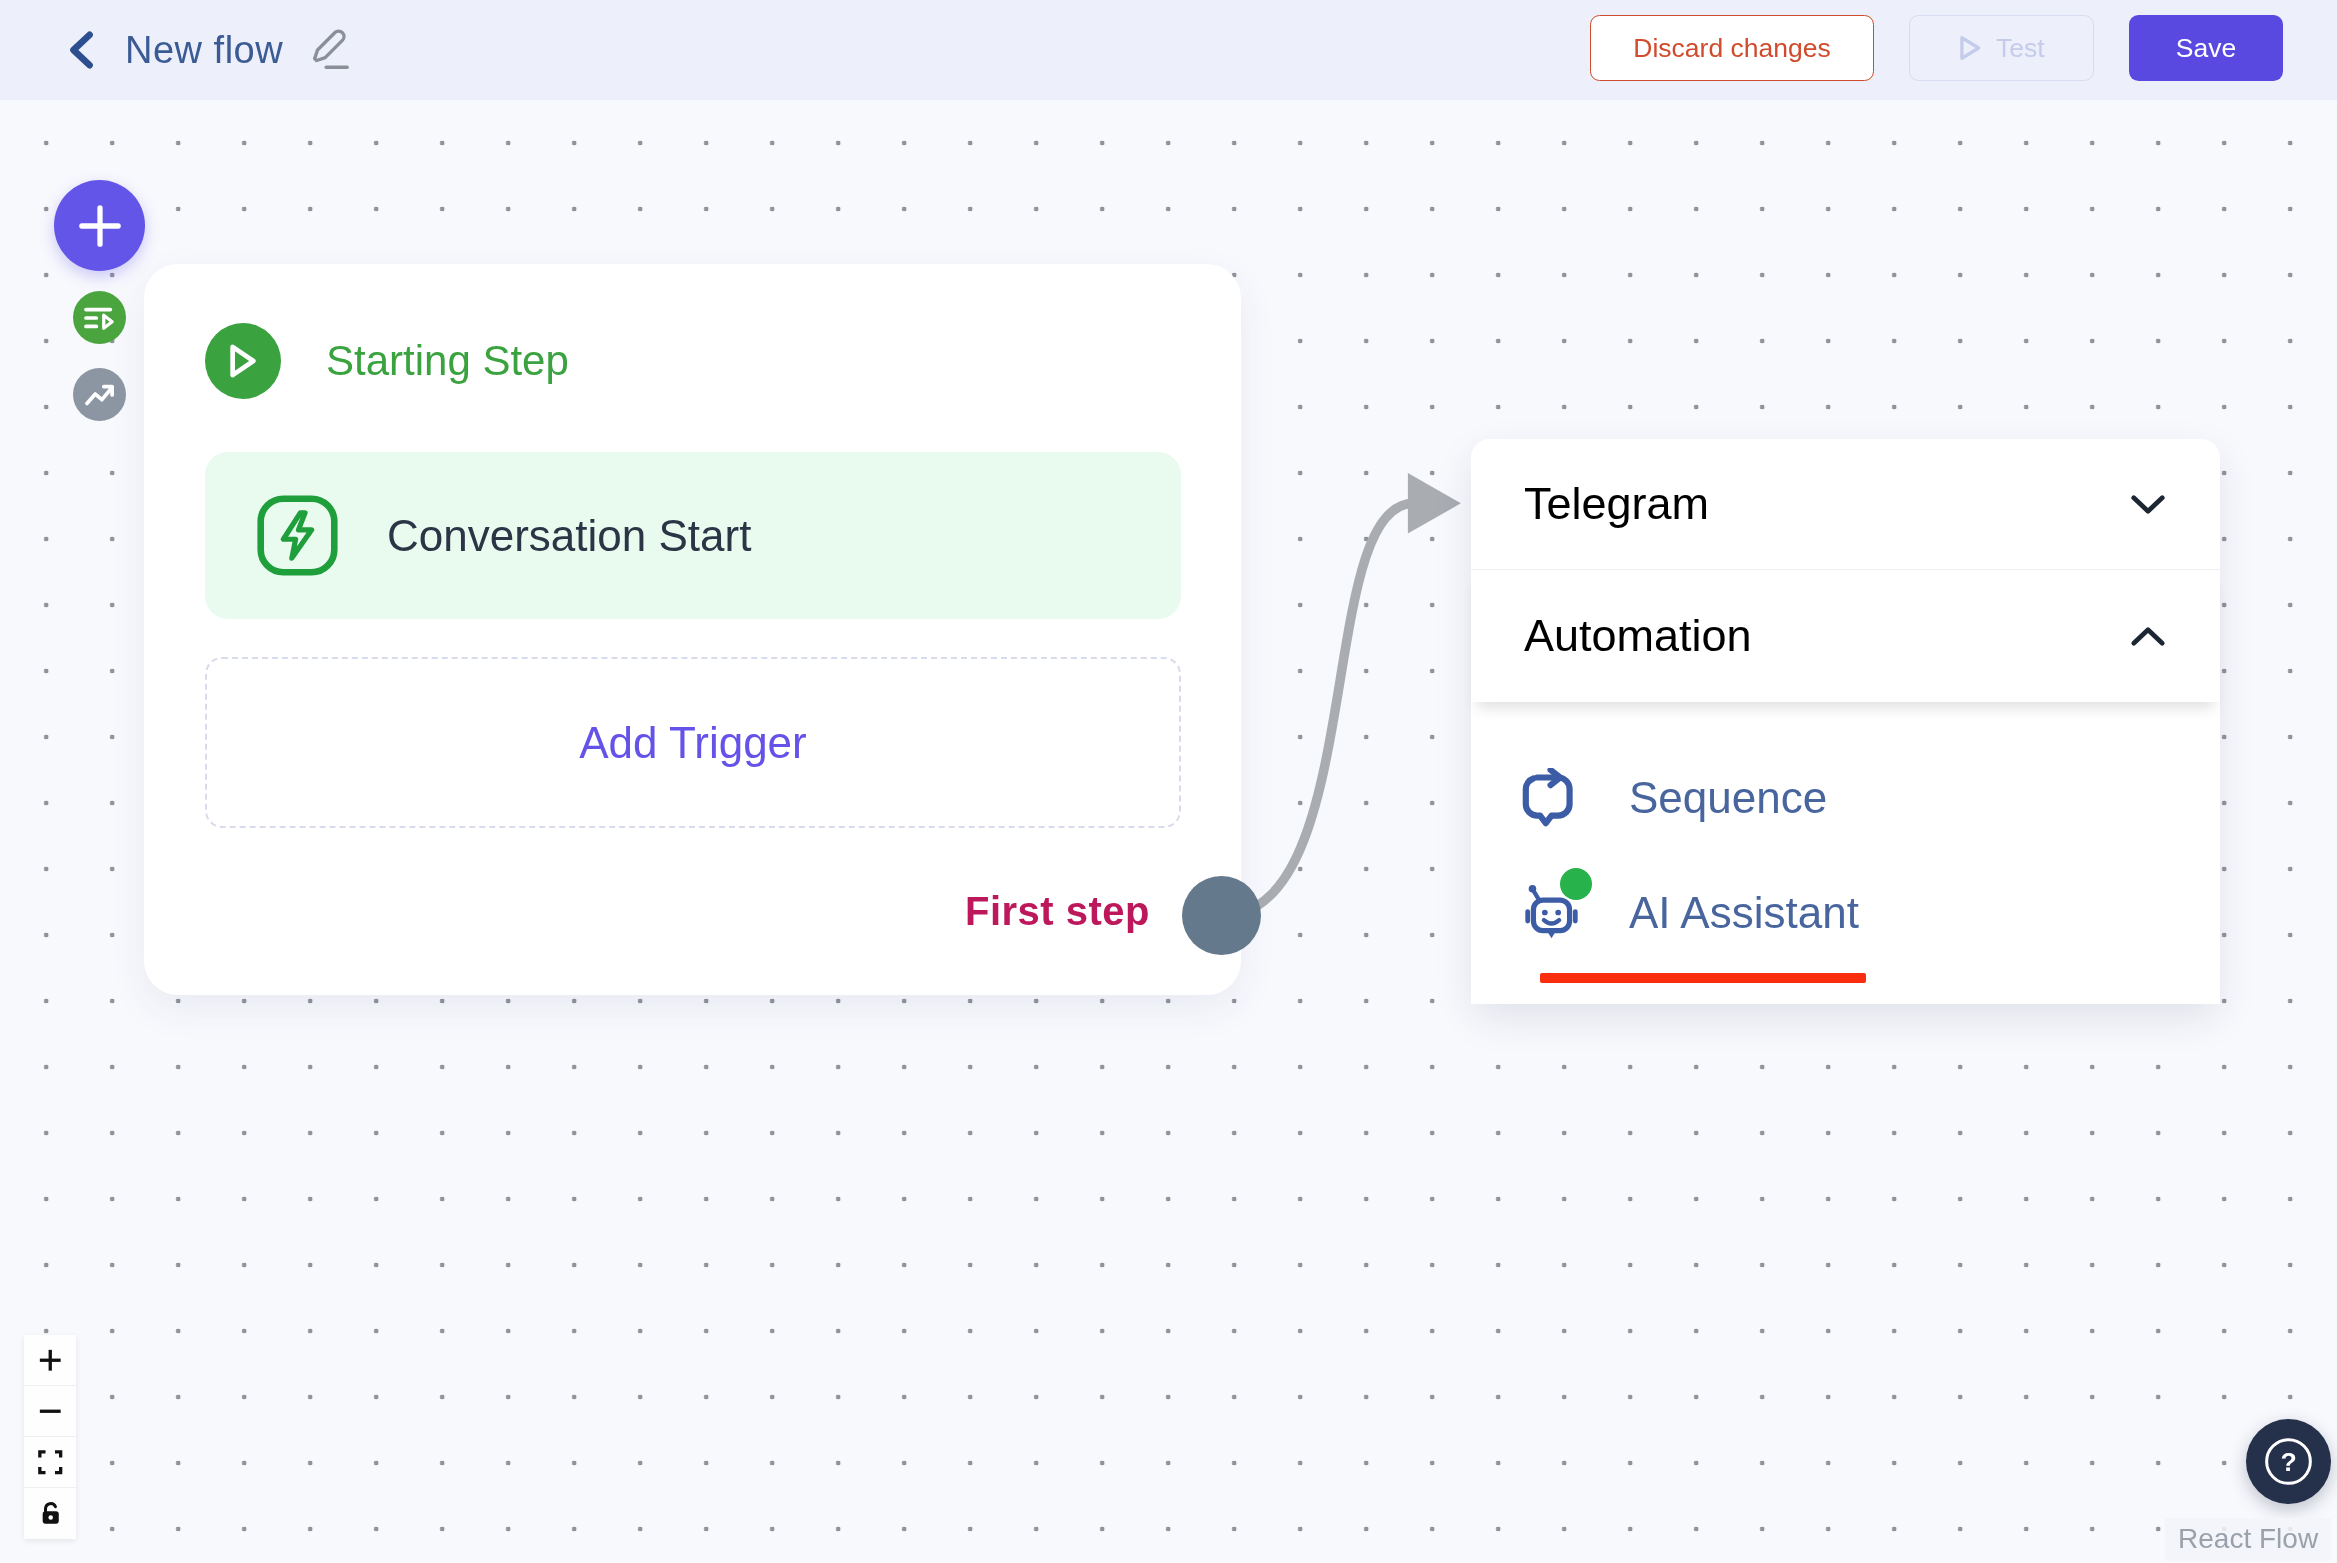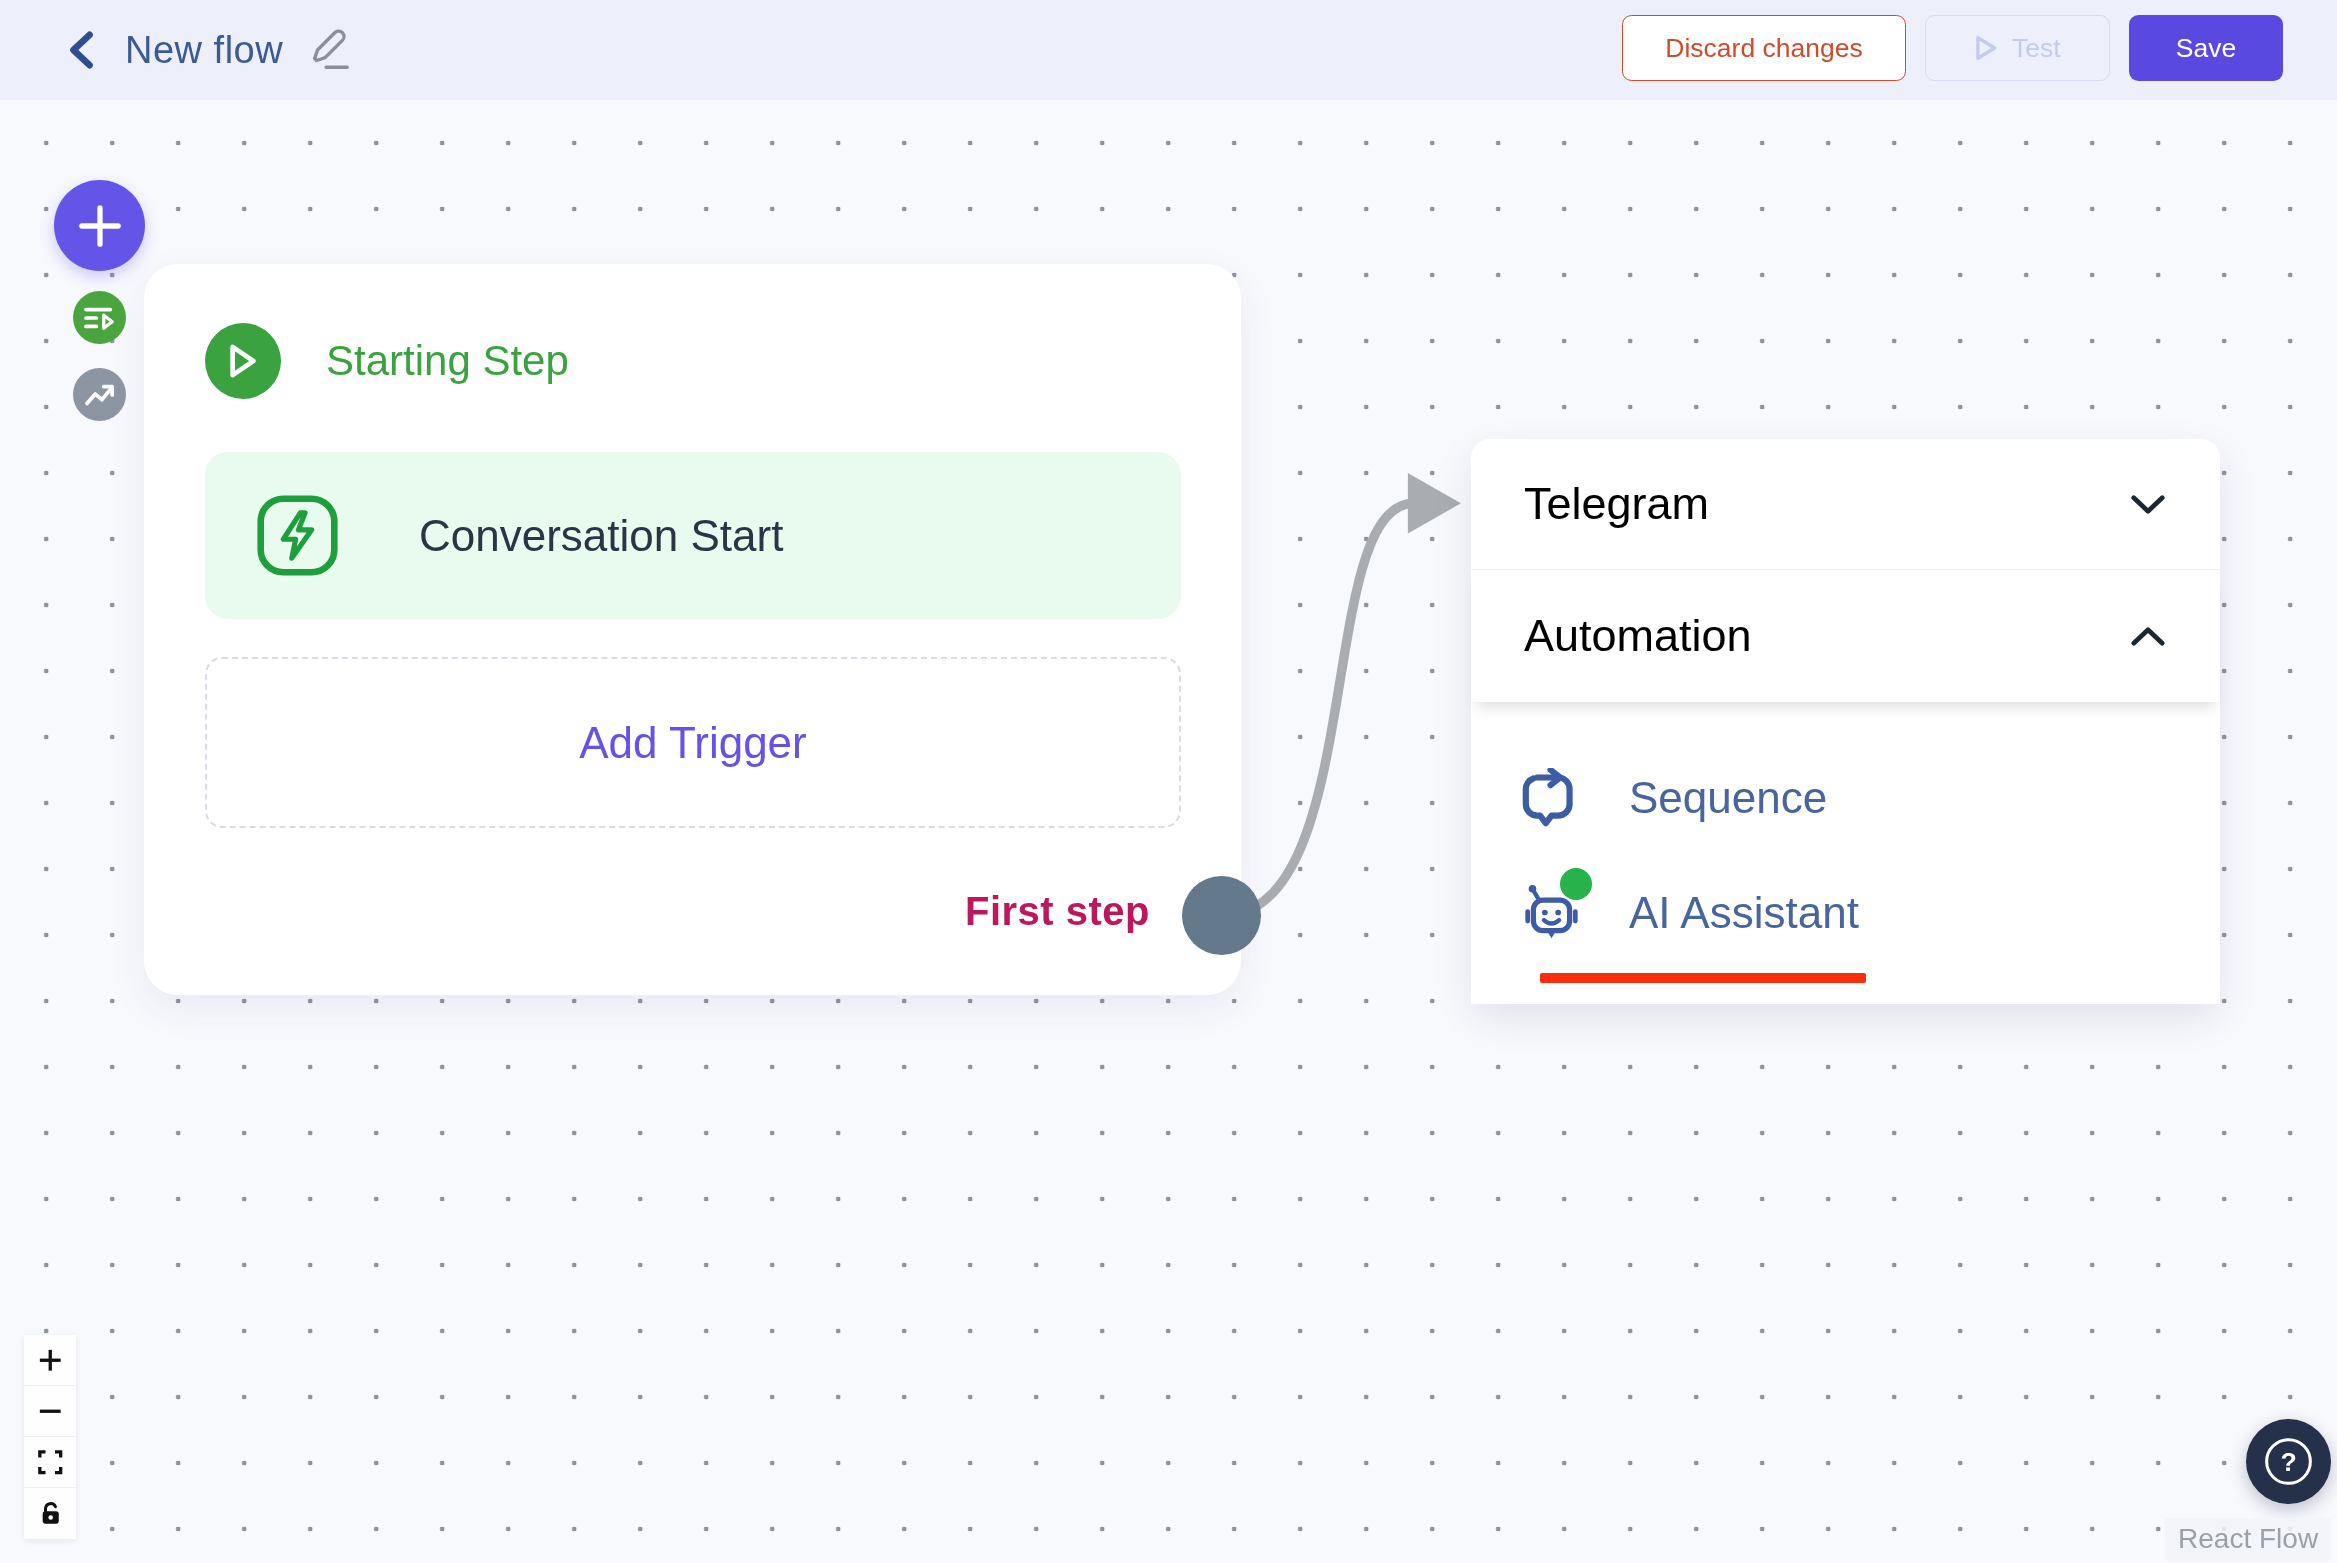--- a/index.html
+++ b/index.html
@@ -16,21 +16,21 @@
   }
 
   
   .header {
     position:absolute; left:0; top:0; width:2337px; height:100px;
     background:#edf0fb; display:flex; align-items:center; z-index:30;
   }
   .back-btn { width:53px; height:53px; margin-left:55px; display:flex; align-items:center; justify-content:center; cursor:pointer; }
   .flow-title { margin-left:17px; font-size:38px; color:#3b5b94; letter-spacing:0.5px; }
   .edit-btn { margin-left:21px; width:49px; height:49px; display:flex; align-items:center; justify-content:center; cursor:pointer; }
-  .header-actions { position:absolute; right:54px; top:15px; display:flex; align-items:flex-end; gap:19px; }
+  .header-actions { position:absolute; right:54px; top:15px; display:flex; align-items:flex-end; gap:35px; }
   .btn { height:66px; border-radius:9.5px; font-size:26.5px; display:flex; align-items:center; justify-content:center; cursor:pointer; font-family:"Liberation Sans",sans-serif; }
   .btn-discard { width:284px; background:#fff; border:1.9px solid #cf4b2b; color:#cf4b2b; }
   .btn-test { width:185px; background:transparent; border:1.9px solid #d8dcf3; color:#c5cbea; gap:13.2px; }
   .btn-save { width:154px; background:#5a49e0; border:none; color:#fff; }
 
   
   .fab { position:absolute; border-radius:50%; display:flex; align-items:center; justify-content:center; cursor:pointer; z-index:20; }
   .fab-add { left:54px; top:180px; width:91px; height:91px; background:#6355e8; box-shadow:0 5.7px 15px rgba(99,85,232,.3); }
   .fab-list { left:73px; top:291px; width:53px; height:53px; background:#4ba53e; }
   .fab-stats { left:73px; top:368px; width:53px; height:53px; background:#8c96a2; }
@@ -43,21 +43,21 @@
     position:absolute; left:144px; top:264px; width:1097px; height:731px;
     background:#fff; border-radius:34px; z-index:10;
     box-shadow:0 13.2px 38px rgba(40,60,120,.07);
   }
   .node-header { position:absolute; left:61px; top:59px; display:flex; align-items:center; gap:45px; }
   .play-badge { width:76px; height:76px; border-radius:50%; background:#3aa23f; display:flex; align-items:center; justify-content:center; }
   .node-title { font-size:42px; color:#3aa23f; font-weight:500; }
   .trigger-box {
     position:absolute; left:61px; top:188px; width:976px; height:167px;
     background:#e9faef; border-radius:23px; display:flex; align-items:center;
-    padding-left:51px; gap:80px; cursor:pointer;
+    padding-left:51px; gap:48px; cursor:pointer;
   }
   .trigger-label { font-size:44px; color:#2b3545; }
   .add-trigger {
     position:absolute; left:61px; top:393px; width:976px; height:171px;
     border:2.8px dashed #d8dbec; border-radius:17px;
     display:flex; align-items:center; justify-content:center; cursor:pointer;
   }
   .add-trigger-label { font-size:44px; color:#6452e9; }
   .handle-row { position:absolute; right:91px; top:625px; display:flex; align-items:center; }
   .handle-label { font-size:40px; font-weight:700; color:#be185d; letter-spacing:0.5px; }

